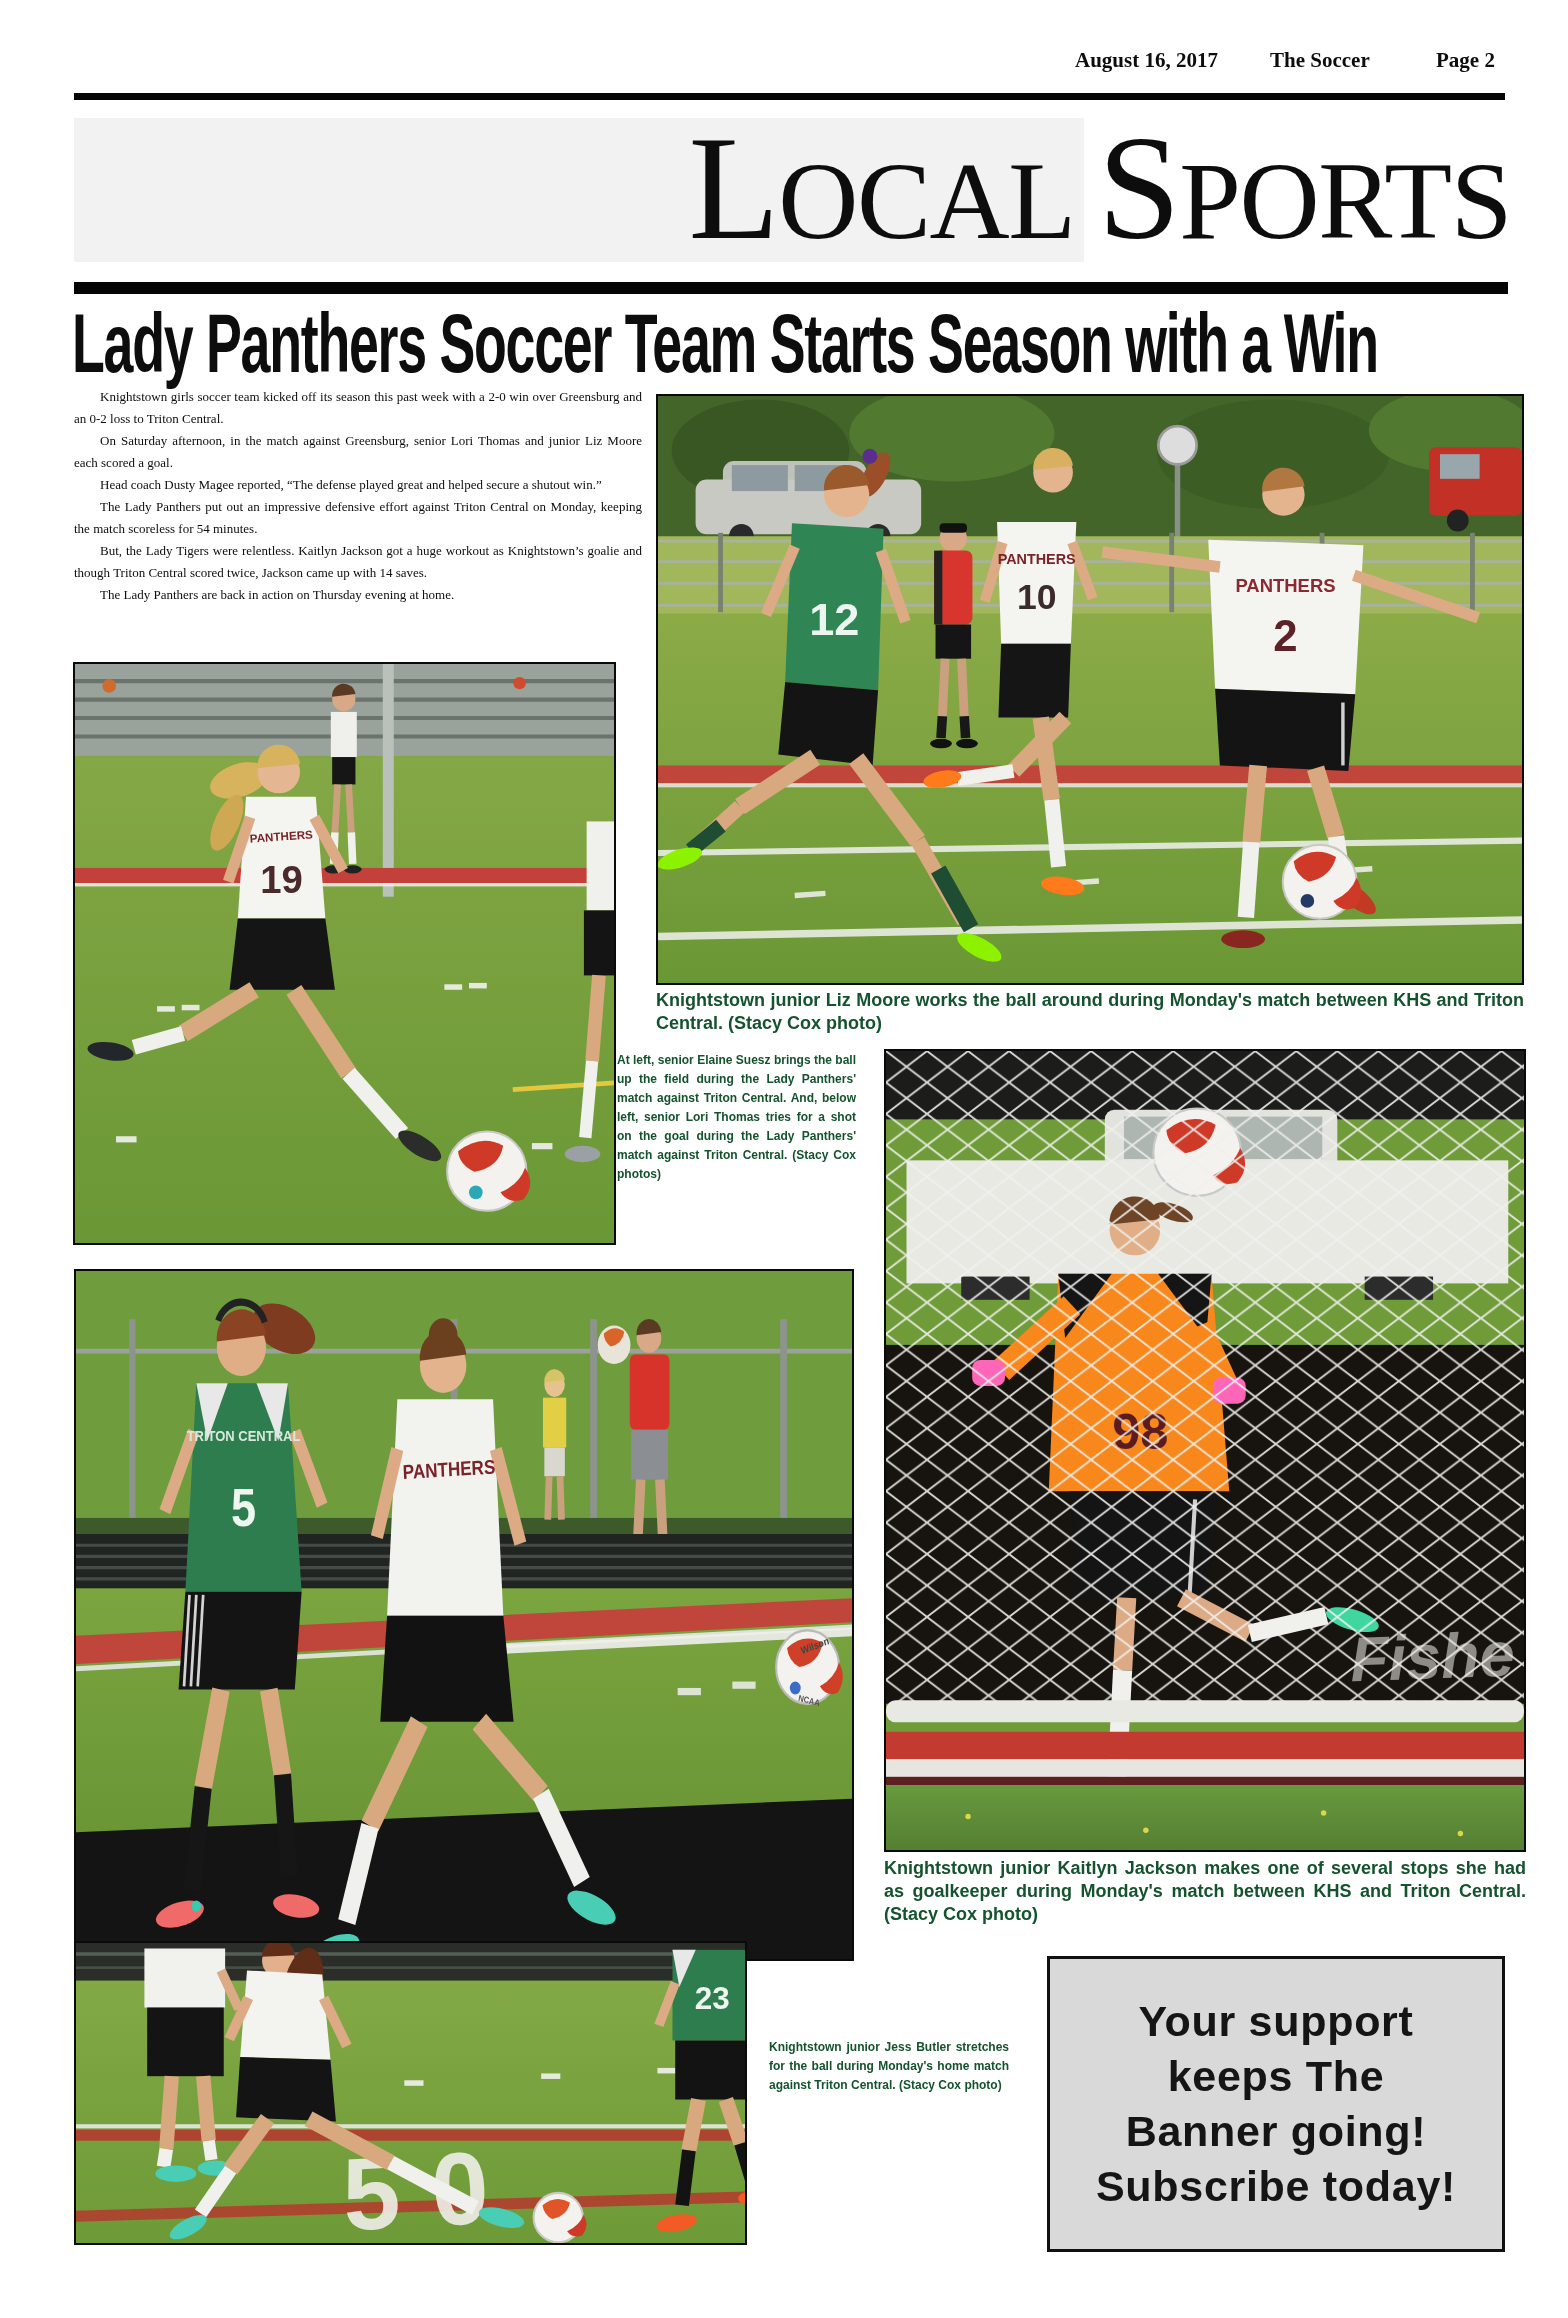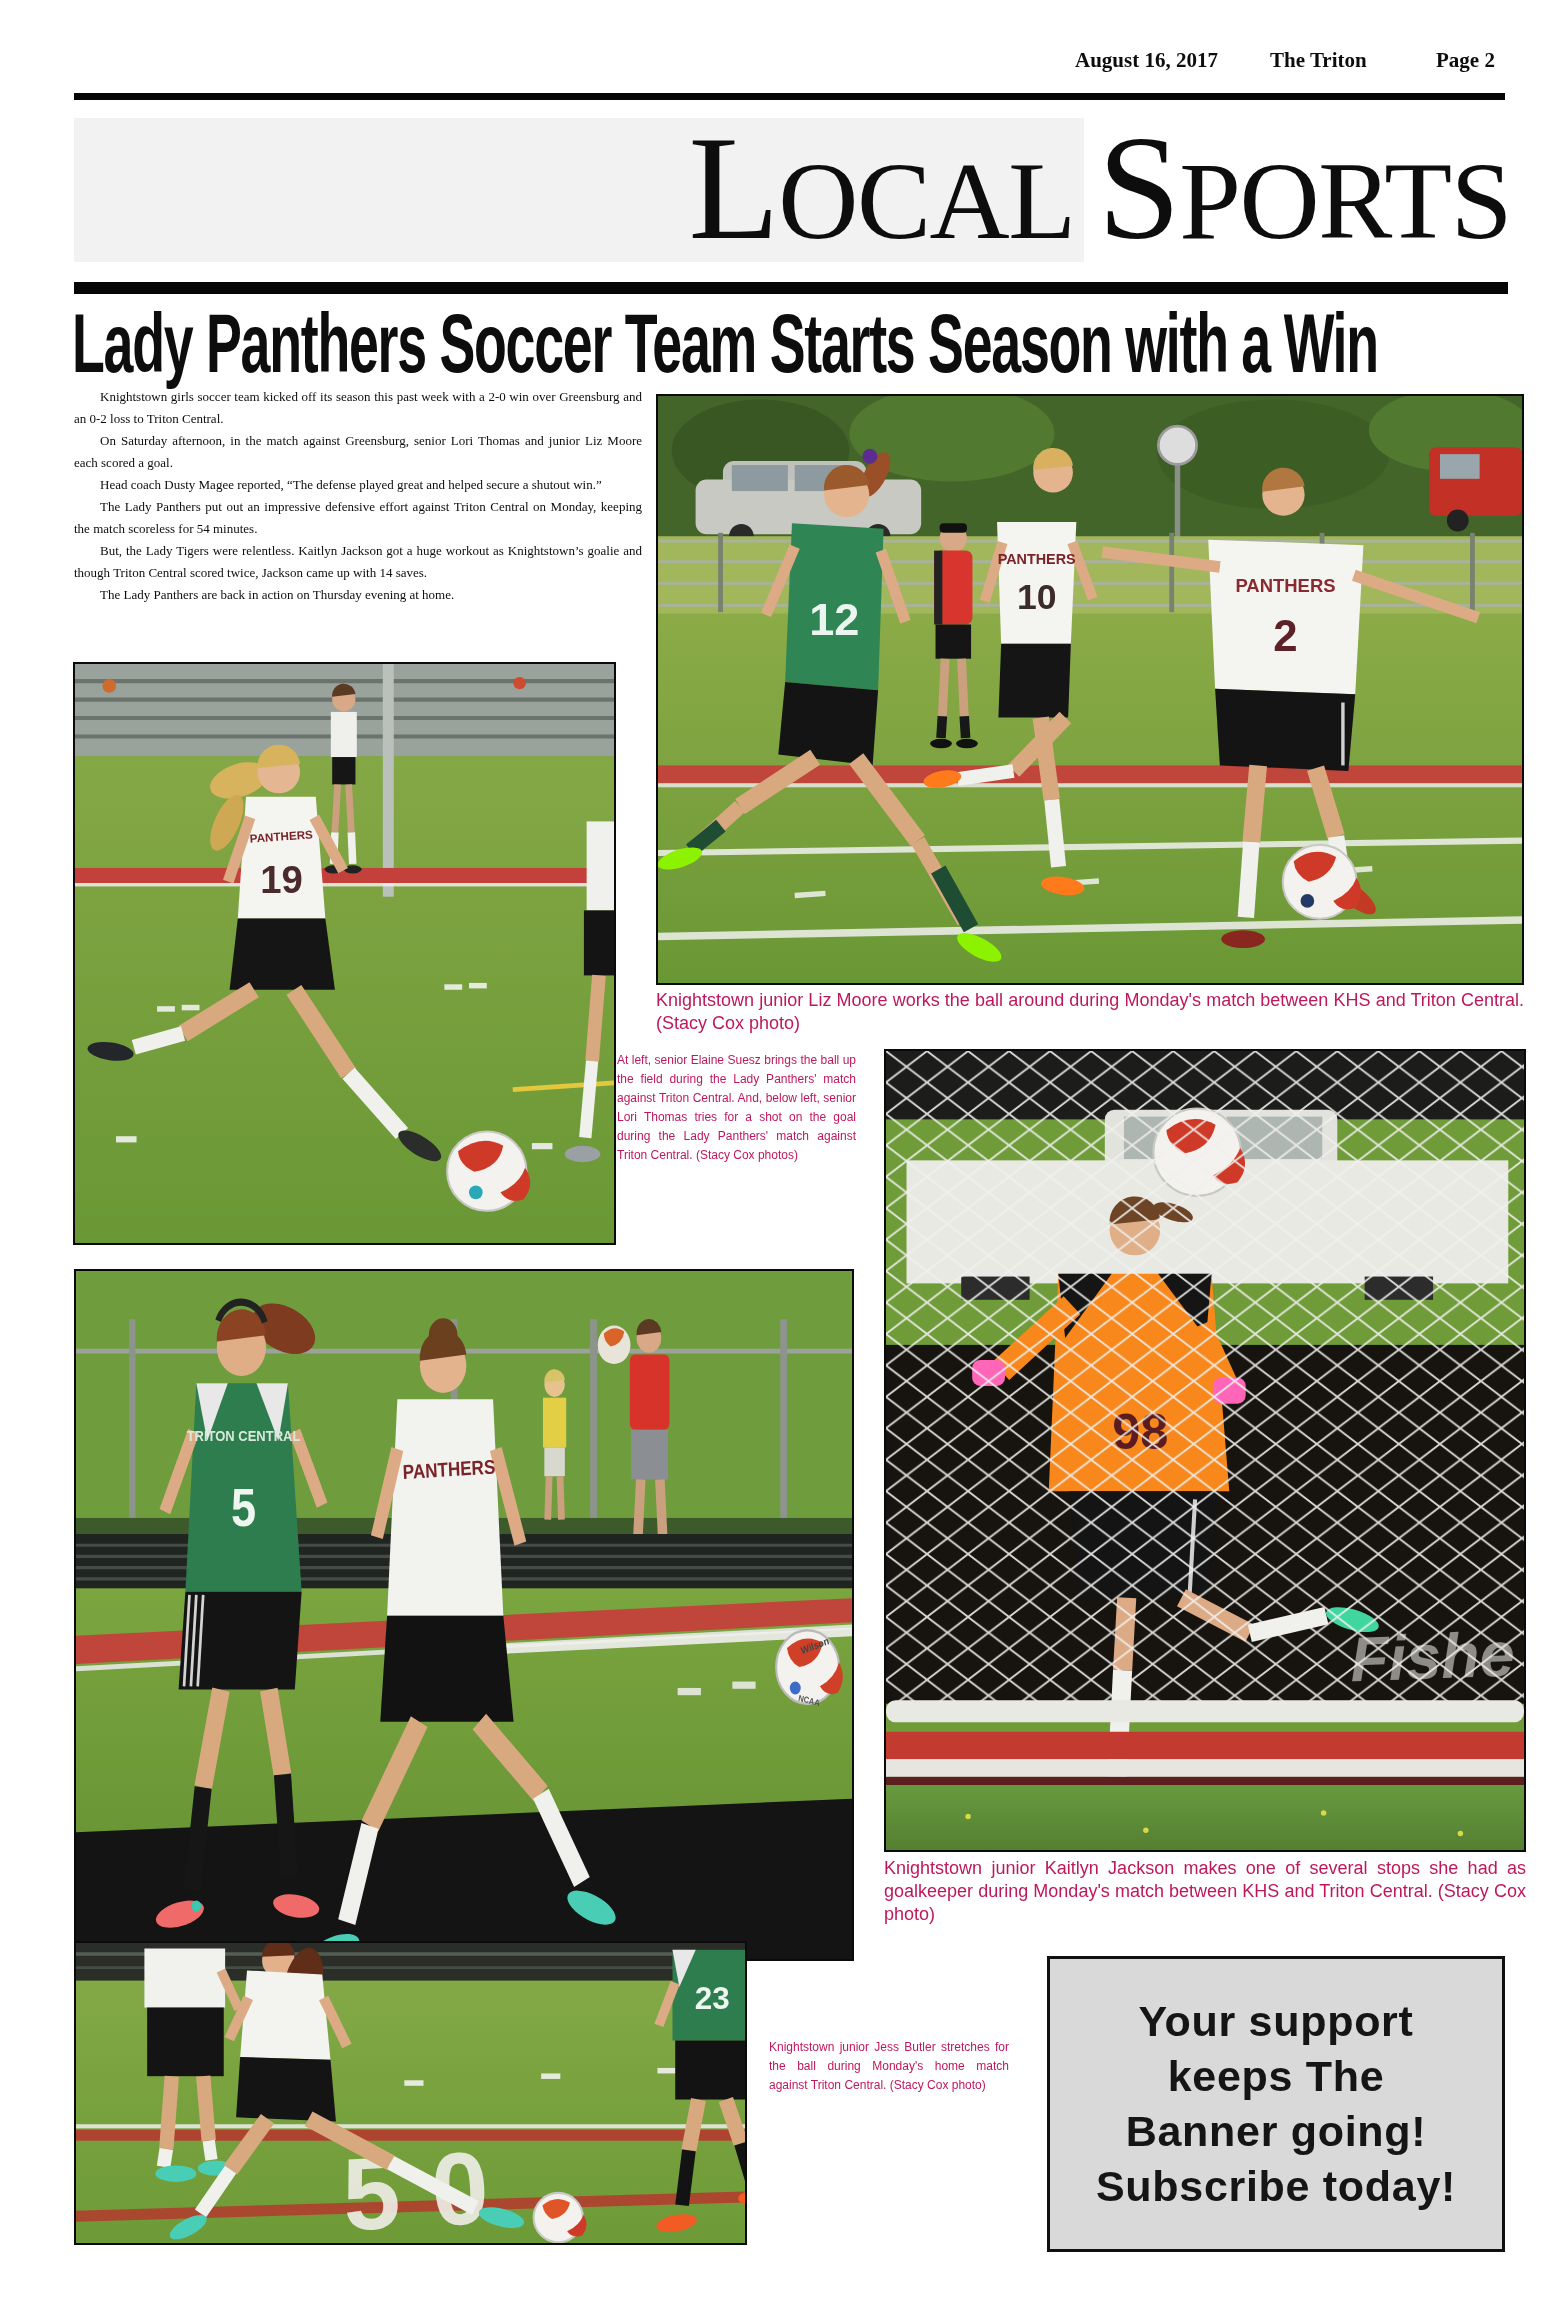--- a/index.html
+++ b/index.html
@@ -20,37 +20,37 @@
   .headline{left:72px;top:308px;font-weight:bold;font-size:84px;line-height:71px;white-space:nowrap;
             transform:scaleX(0.64);transform-origin:0 0;letter-spacing:-2px;}
   
   .article{left:74px;top:386px;width:568px;font-family:"Liberation Serif",serif;font-size:13px;
            line-height:22px;text-align:justify;}
   .article p{margin:0;text-indent:26px;}
   
   .photo{box-sizing:border-box;border:2.7px solid #0a0a0a;background:#6f9c38;overflow:hidden;}
   .photo svg{display:block;width:100%;height:100%;}
   
-  .cap{font-weight:normal;text-align:justify;color:#be185d;}
+  .cap{font-weight:bold;text-align:justify;color:#14532d;}
   .cap-wide{font-size:18px;line-height:23px;}
   .cap-narrow{font-size:12px;line-height:19px;}
   
   .adbox{box-sizing:border-box;left:1047px;top:1956px;width:458px;height:296px;background:#d9d9d9;
          border:3.4px solid #101010;text-align:center;}
   .adbox .adline{font-weight:bold;font-size:43px;line-height:55px;letter-spacing:0.7px;color:#151515;}
   .adpad{padding-top:35px;}
   svg text{font-family:"Liberation Sans",sans-serif;font-weight:bold;}
 </style>
 </head>
 <body>
 
 <div id="page">
 
   <div class="abs hdr" style="left:1075px;">August 16, 2017</div>
-  <div class="abs hdr" style="left:1270px;">The Triton</div>
+  <div class="abs hdr" style="left:1270px;">The Soccer</div>
   <div class="abs hdr" style="left:1436px;">Page 2</div>
   <div class="abs rule1"></div>
 
   <div class="abs mast-bg"></div>
   <div class="abs masthead"><span class="mh-big">L</span><span class="mh-small">OCAL</span><span class="mh-gap"></span><span class="mh-big">S</span><span class="mh-small">PORTS</span></div>
   <div class="abs rule2"></div>
 
   <div class="abs headline">Lady Panthers Soccer Team Starts Season with a Win</div>
 
   <div class="abs article">

